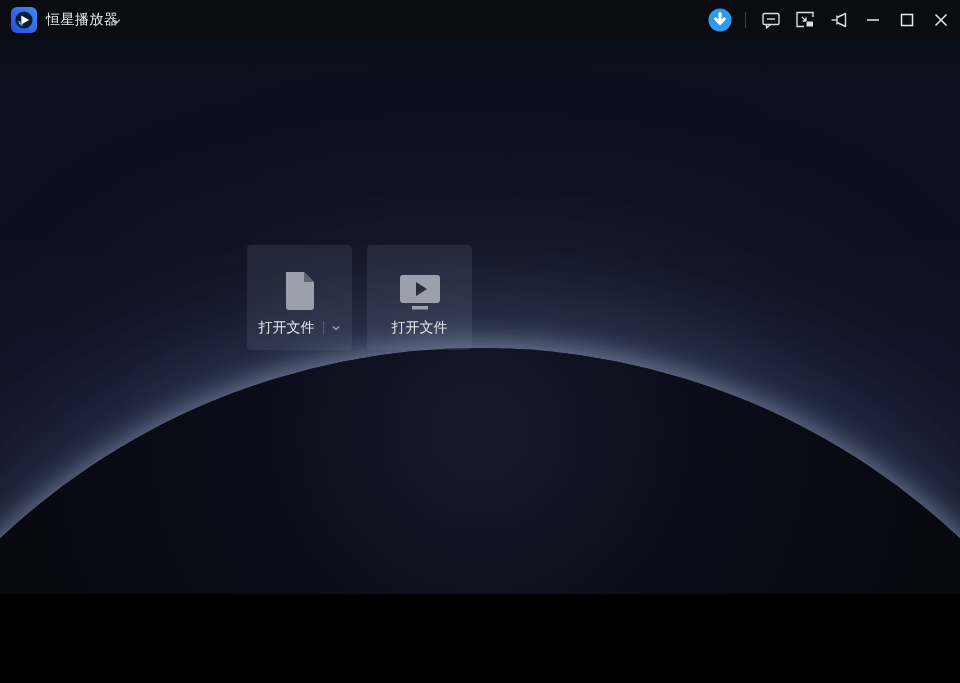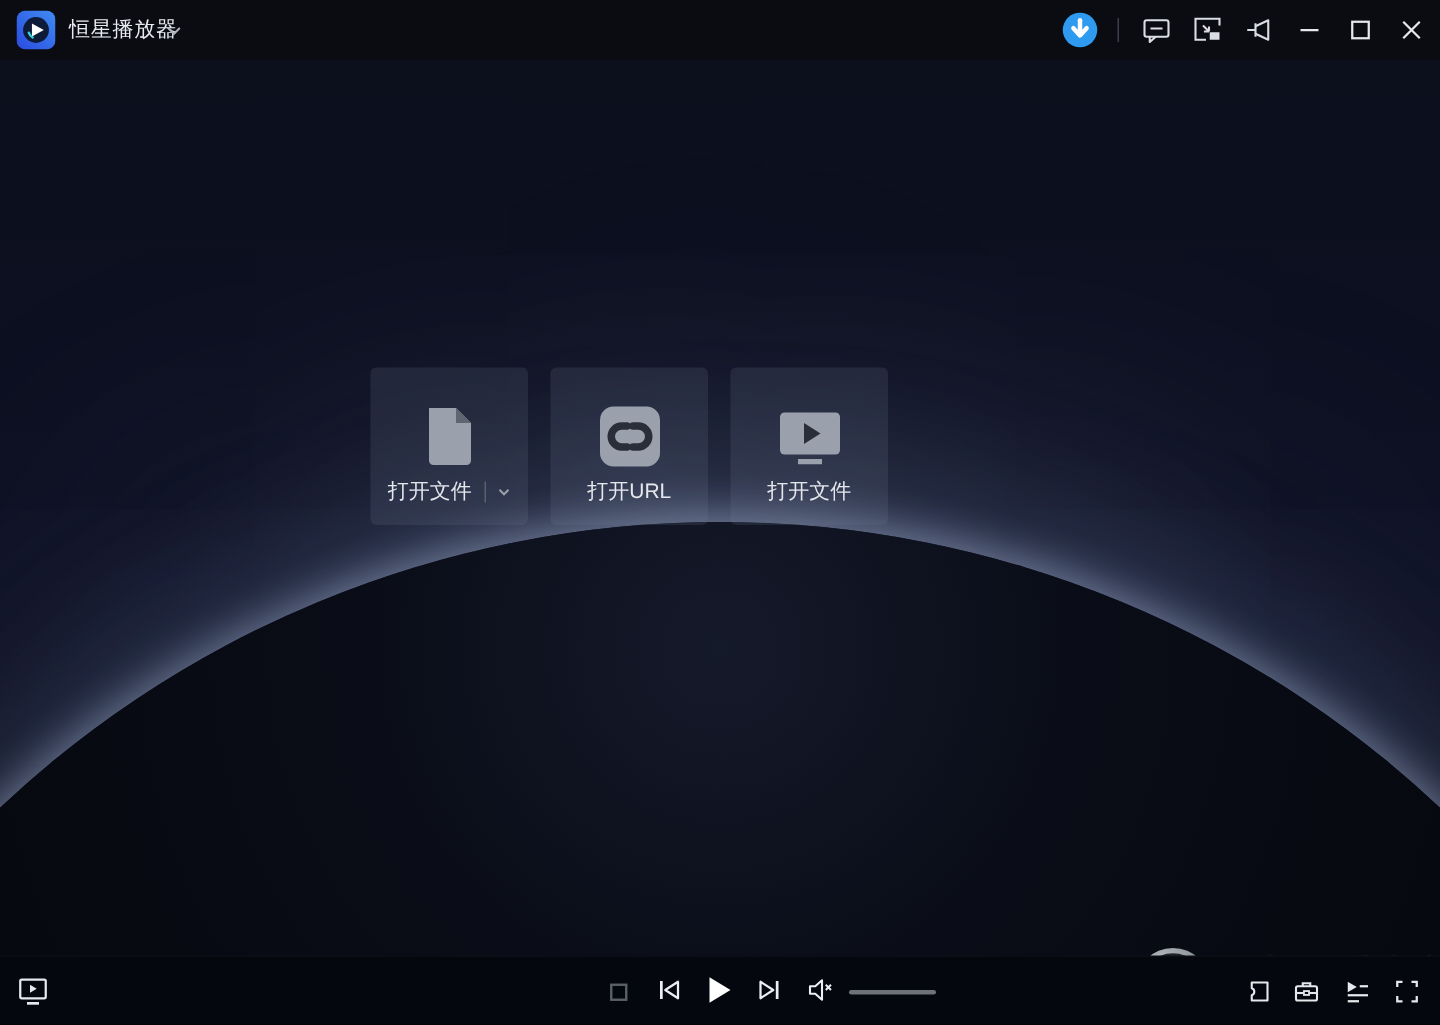--- a/index.html
+++ b/index.html
@@ -1,18 +1,18 @@
 <!DOCTYPE html>
 <html><head>
 <meta charset="utf-8">
 <style>
   * { margin:0; padding:0; box-sizing:border-box; }
   html,body { width:960px; height:683px; overflow:hidden; background:#000; }
   body { font-family:"Liberation Sans","DejaVu Sans",sans-serif; position:relative; }
-  .app { position:absolute; inset:0; width:960px; height:683px; background:#0b0e1a; overflow:hidden; }
+  .app { position:absolute; inset:0; width:960px; height:594px; background:#0b0e1a; overflow:hidden; }
 
   
   .titlebar { position:absolute; left:0; top:0; width:960px; height:40px; background:#0a0c12; display:flex; align-items:center; z-index:30; }
   .logo { position:absolute; left:11px; top:7px; width:26px; height:26px; }
   .app-title { position:absolute; left:46px; top:0; height:40px; display:flex; align-items:center; color:#e7eaef; font-size:14px; letter-spacing:0.5px; }
   .title-chevron { position:absolute; left:110px; top:14px; width:12px; height:12px; }
   .tb-right { position:absolute; right:0; top:0; height:40px; display:flex; align-items:center; }
   .tb-icon { width:26px; height:26px; margin:0 4px; display:flex; align-items:center; justify-content:center; cursor:pointer; }
   .tb-divider { width:1px; height:16px; background:#3a3e48; margin:0 8px; }
   .tb-icon svg { display:block; }
@@ -136,32 +136,20 @@
         <div class="btn-label">
           <span>打开文件</span>
           <span class="label-divider"></span>
           <svg width="10" height="10" viewBox="0 0 10 10">
               <path d="M2 3.5 L5 6.5 L8 3.5" stroke="#9aa0ac" stroke-width="1.3" fill="none"></path>
             </svg>
         </div>
       </div>
 
 
-      <div class="open-btn">
-        <div class="big-icon">
-          <svg width="44" height="44" viewBox="0 0 44 44">
-            <rect x="2" y="2" width="40" height="40" rx="9" fill="#9aa0ac"></rect>
-            <path d="M20 15 L16.5 15 a7 7 0 0 0 0 14 L20 29" stroke="#2a2e39" stroke-width="5" fill="none" stroke-linecap="round"></path>
-            <path d="M24 15 L27.5 15 a7 7 0 0 1 0 14 L24 29" stroke="#2a2e39" stroke-width="5" fill="none" stroke-linecap="round"></path>
-          </svg>
-        </div>
-        <div class="btn-label">
-          <span>打开URL</span>
-        </div>
-      </div>
 
       <div class="open-btn">
         <div class="big-icon" style="top:28px;">
           <svg width="46" height="40" viewBox="0 0 46 40">
             <rect x="3" y="2" width="40" height="28" rx="3" fill="#9aa0ac"></rect>
             <path d="M19 9 L30 16 L19 23 Z" fill="#2a2e39"></path>
             <rect x="15" y="33" width="16" height="3.5" fill="#9aa0ac"></rect>
           </svg>
         </div>
         <div class="btn-label">

